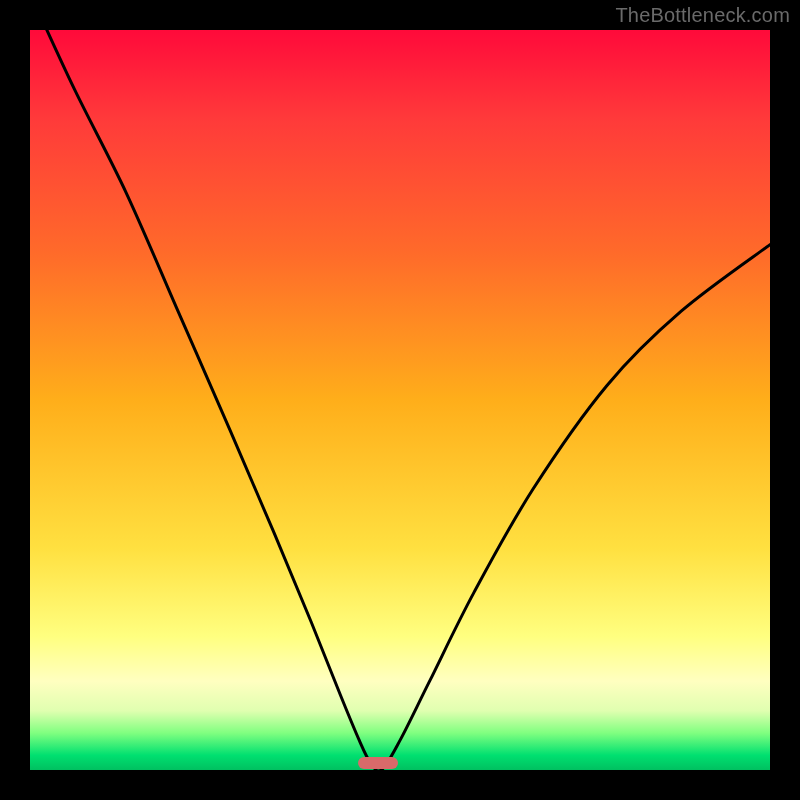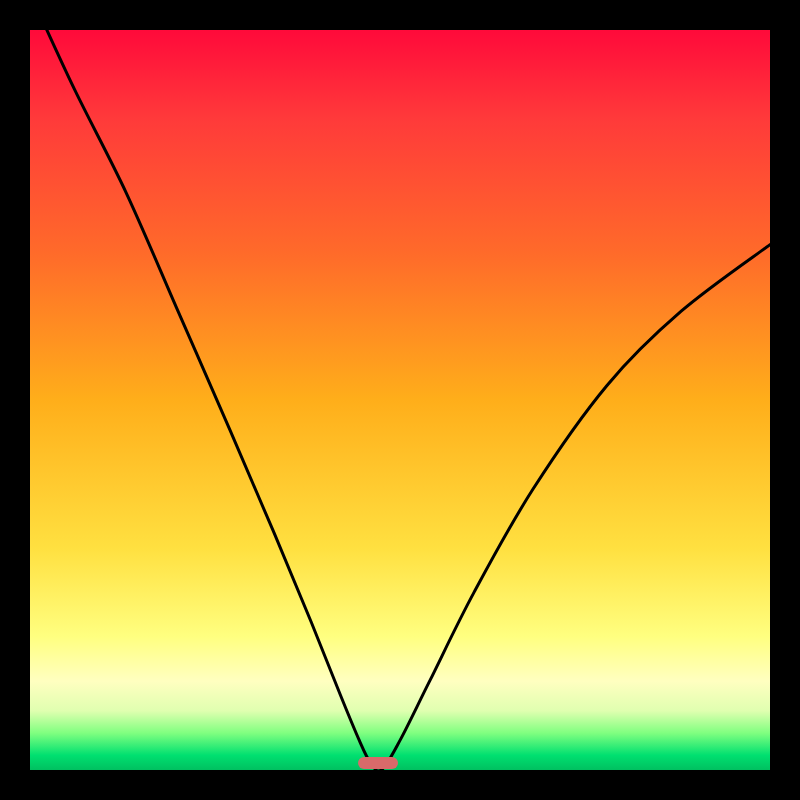--- a/index.html
+++ b/index.html
@@ -64,13 +64,14 @@
 </head>
 <body>
 
 <div class="frame">
   <div class="plot">
     <svg class="curve" viewBox="0 0 740 740" preserveAspectRatio="none">
       <path d="M 0 -37 C 7.3999999999999995 -20.96666666666668, 28.366666666666664 25.89999999999994, 44.4 59.19999999999993 C 60.43333333333334 92.49999999999991, 78.93333333333334 125.79999999999995, 96.2 162.79999999999995 C 113.46666666666667 199.79999999999995, 130.73333333333332 241.73333333333332, 148 281.2 C 165.26666666666668 320.66666666666663, 183.76666666666668 362.59999999999997, 199.8 399.59999999999997 C 215.83333333333334 436.59999999999997, 230.63333333333335 471.1333333333333, 244.20000000000002 503.2 C 257.76666666666665 535.2666666666667, 270.09999999999997 564.8666666666667, 281.2 592 C 292.3 619.1333333333333, 302.78333333333336 646.2666666666667, 310.8 666 C 318.81666666666666 685.7333333333333, 324.3666666666667 699.3, 329.3 710.4 C 334.23333333333335 721.5, 336.70000000000005 727.6666666666667, 340.40000000000003 732.6 C 344.1 737.5333333333333, 346.56666666666666 743.7, 351.5 740 C 356.43333333333334 736.3, 361.98333333333335 725.1999999999999, 370 710.4 C 378.01666666666665 695.6, 387.2666666666667 675.8666666666667, 399.6 651.2 C 411.93333333333334 626.5333333333334, 426.73333333333335 594.4666666666667, 444 562.4 C 461.26666666666665 530.3333333333333, 481.00000000000006 493.33333333333337, 503.20000000000005 458.8 C 525.4000000000001 424.26666666666665, 552.5333333333334 384.8, 577.2 355.2 C 601.8666666666667 325.59999999999997, 624.0666666666667 304.6333333333333, 651.2 281.2 C 678.3333333333334 257.76666666666665, 725.2 225.70000000000002, 740 214.60000000000002" fill="none" stroke="#000" stroke-width="3" stroke-linecap="round" stroke-linejoin="round"></path>
     </svg>
     <div class="marker" style="left: 327.82px; top: 727.16px; width: 39.96px; height: 11.84px;"></div>
   </div>
+  <div class="watermark">TheBottleneck.com</div>
 </div>
 
 </body></html>

